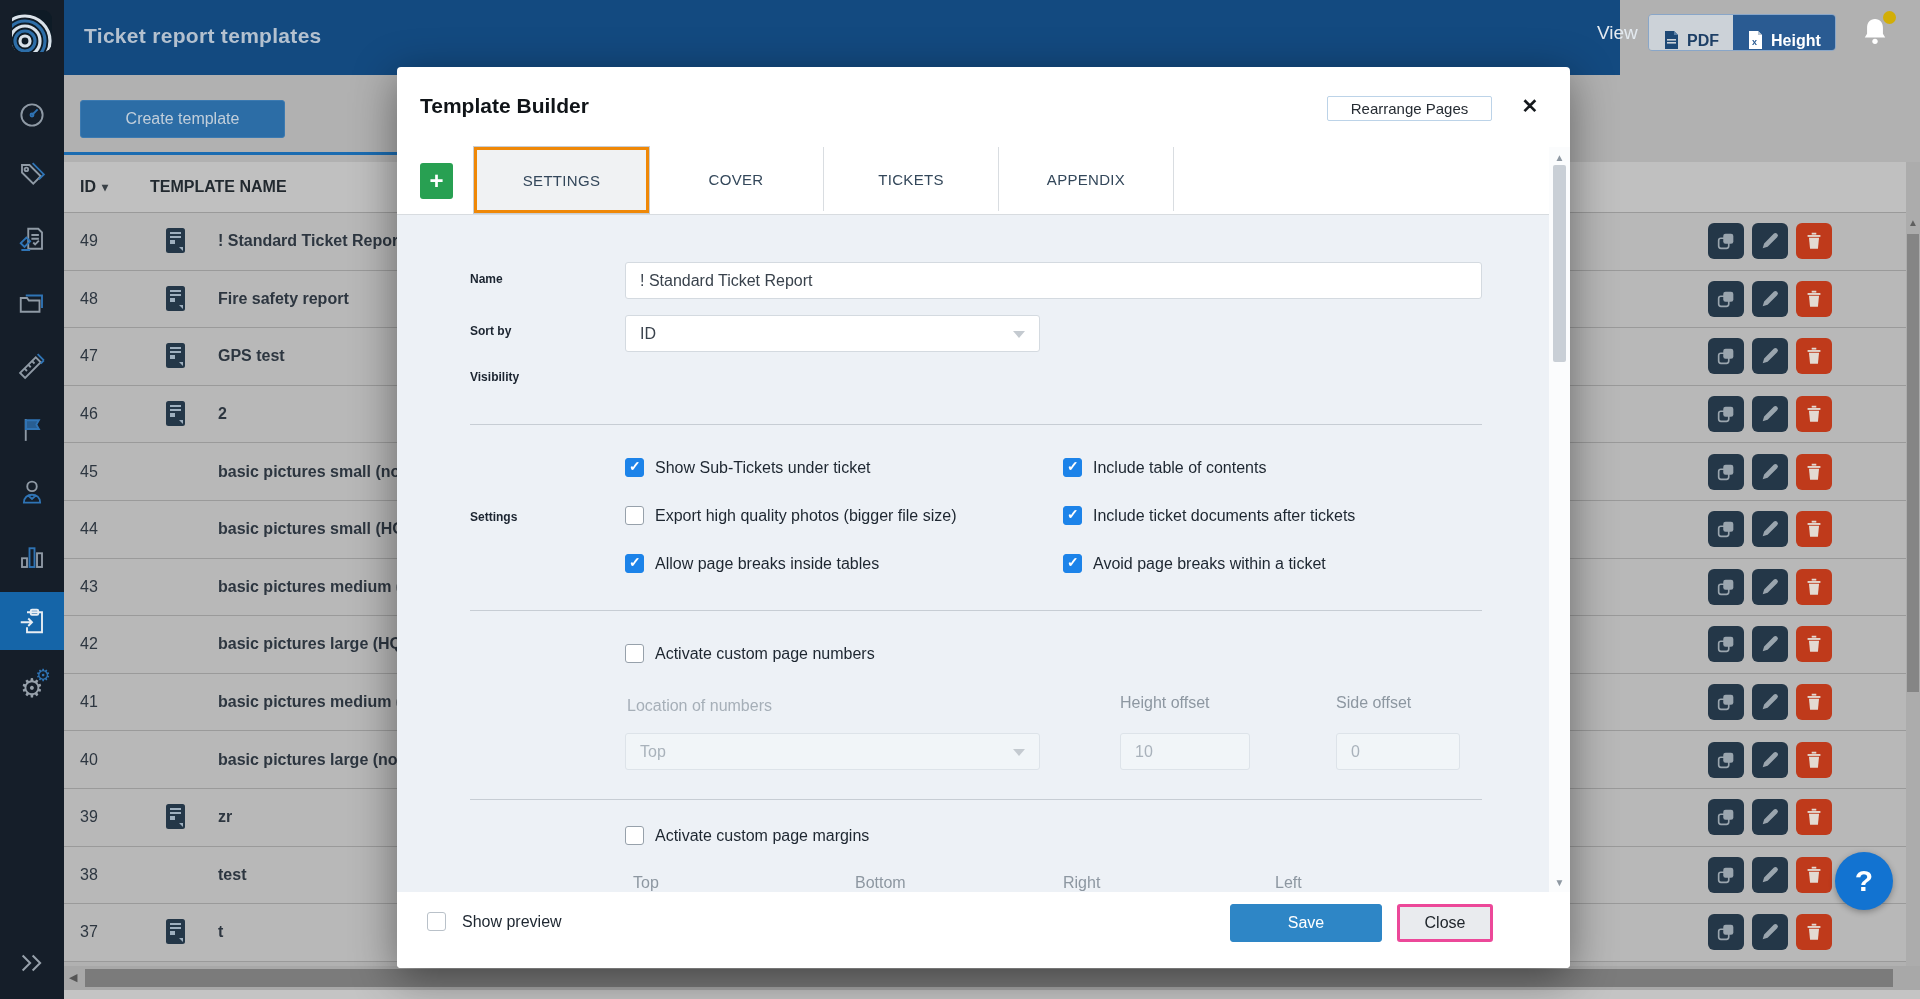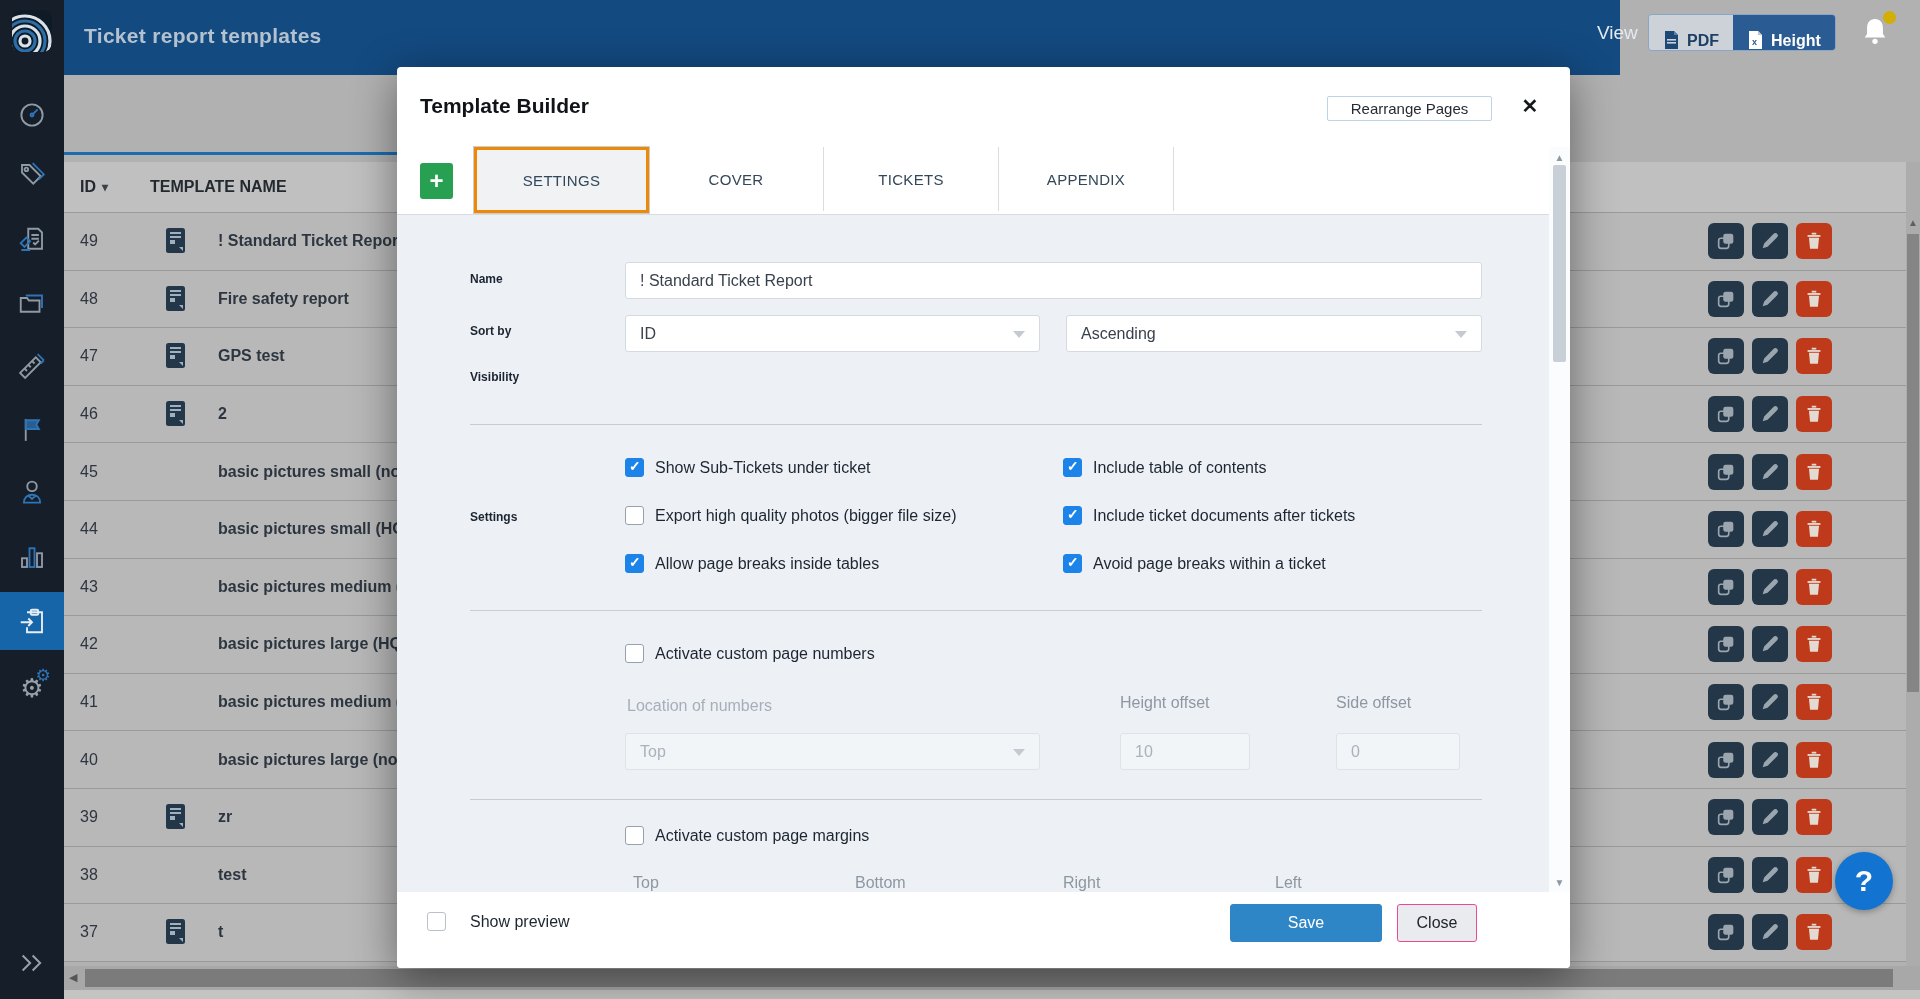--- a/index.html
+++ b/index.html
@@ -78,24 +78,24 @@
   .dd.disabled, .tinput.disabled { background:#f1f5f8; color:#a9b2bb; border-color:#dde3e9; cursor:default; }
   .hr { position:absolute; left:73px; width:1012px; height:1px; background:#c7cdd4; }
   .chk { position:absolute; display:flex; align-items:center; gap:11px; font-size:16px; color:#1d2630; cursor:pointer; }
   .box { width:19px; height:19px; border:1.5px solid #97a1ab; border-radius:3px; background:#fff; position:relative; flex:0 0 auto; }
   .box.checked { background:#1c83e9; border-color:#1c83e9; }
   .box.checked::after { content:"✓"; color:#fff; font-size:14px; font-weight:bold; position:absolute; left:3px; top:-1px; }
   .box.light { border-color:#b9c1c9; }
   .glabel { position:absolute; font-size:16px; color:#a6afb8; }
 
   .modal-footer { position:absolute; left:0; top:825px; width:1173px; height:76px; background:#fff; border-radius:0 0 4px 4px; }
-  .preview-chk { position:absolute; left:30px; top:845px; display:flex; align-items:center; gap:24px; font-size:16px; color:#1d2630; cursor:pointer; }
+  .preview-chk { position:absolute; left:30px; top:845px; display:flex; align-items:center; gap:16px; font-size:16px; color:#1d2630; cursor:pointer; }
   .btn { position:absolute; top:837px; height:38px; border-radius:3px; font-size:16px; display:flex; align-items:center; justify-content:center; cursor:pointer; }
   .btn.save { left:833px; width:152px; background:#2e86c6; color:#fff; border:1px solid #2e86c6; }
-  .btn.close { left:1000px; width:80px; background:#e9ebee; color:#20262c; border:1px solid #ec4899; }
+  .btn.close { left:1000px; width:96px; background:#e9ebee; color:#20262c; border:3px solid #ec4899; }
 
   .modal-scroll { position:absolute; left:1152px; top:80px; width:21px; height:745px; background:#fbfcfd; }
   .modal-scroll .ar { position:absolute; left:0; width:21px; text-align:center; font-size:10px; color:#8f99a3; cursor:pointer; }
   .modal-scroll .ar.up { top:5px; } .modal-scroll .ar.down { top:730px; }
   .modal-scroll .thumb { position:absolute; left:4px; top:18px; width:13px; height:197px; background:#c9cfd6; border-radius:2px; cursor:pointer; }
 </style>
 </head>
 <body>
 
 <div id="screen">
@@ -214,20 +214,21 @@
     <span class="bell-wrap">
       <svg viewBox="0 0 24 24" width="34" height="34">
         <path fill="#ffffff" d="M12 3.5 c3.6 0 5.6 2.6 5.6 6.2 v4.2 l1.6 2.6 H4.8 l1.6 -2.6 V9.7 c0 -3.6 2 -6.2 5.6 -6.2 z"></path>
         <circle cx="12" cy="19.3" r="1.9" fill="#ffffff"></circle>
       </svg>
       <span class="bell-dot"></span>
     </span>
   </header>
 
   <main class="content">
+    <span class="create-btn">Create template</span>
     <span class="blue-rule"></span>
 
     <div class="thead">
       <span class="col-id">
         <span>ID</span>
         <span class="sort-caret">▾</span>
       </span>
       <span>TEMPLATE NAME</span>
     </div>
 
@@ -636,21 +637,20 @@
     <span class="tab t3">APPENDIX</span>
     <span class="tab t2">TICKETS</span>
 
     <div class="modal-body">
 
       <span class="flabel" style="top:57px">Name</span>
       <input class="tinput" style="left: 228px; top: 47px; width: 857px; height: 37px;" value="! Standard Ticket Report">
 
       <span class="flabel" style="top:109px">Sort by</span>
       <span class="dd" style="left:228px;top:100px;width:415px;height:37px">ID</span>
-      <span class="dd" style="left:669px;top:100px;width:416px;height:37px">Ascending</span>
 
       <span class="flabel" style="top:155px">Visibility</span>
 
       <span class="hr" style="top:209px"></span>
 
       <span class="flabel" style="top:295px">Settings</span>
       <span class="chk" style="left:228px;top:243px">
         <span class="box checked"></span>
         <span>Show Sub-Tickets under ticket</span>
       </span>

